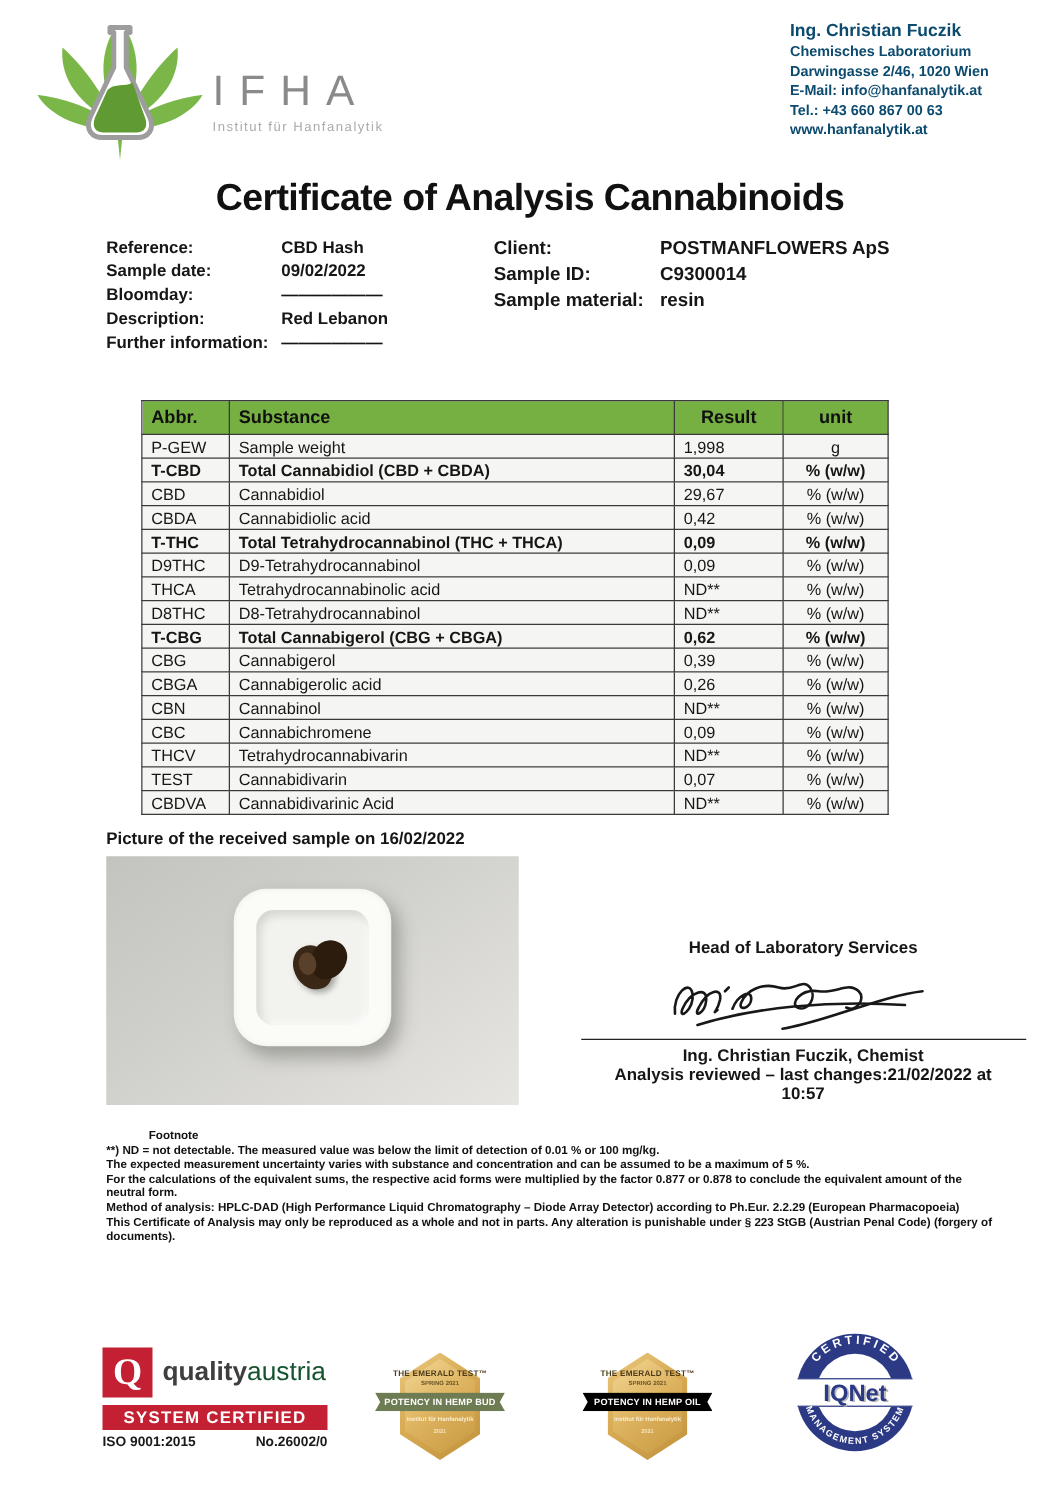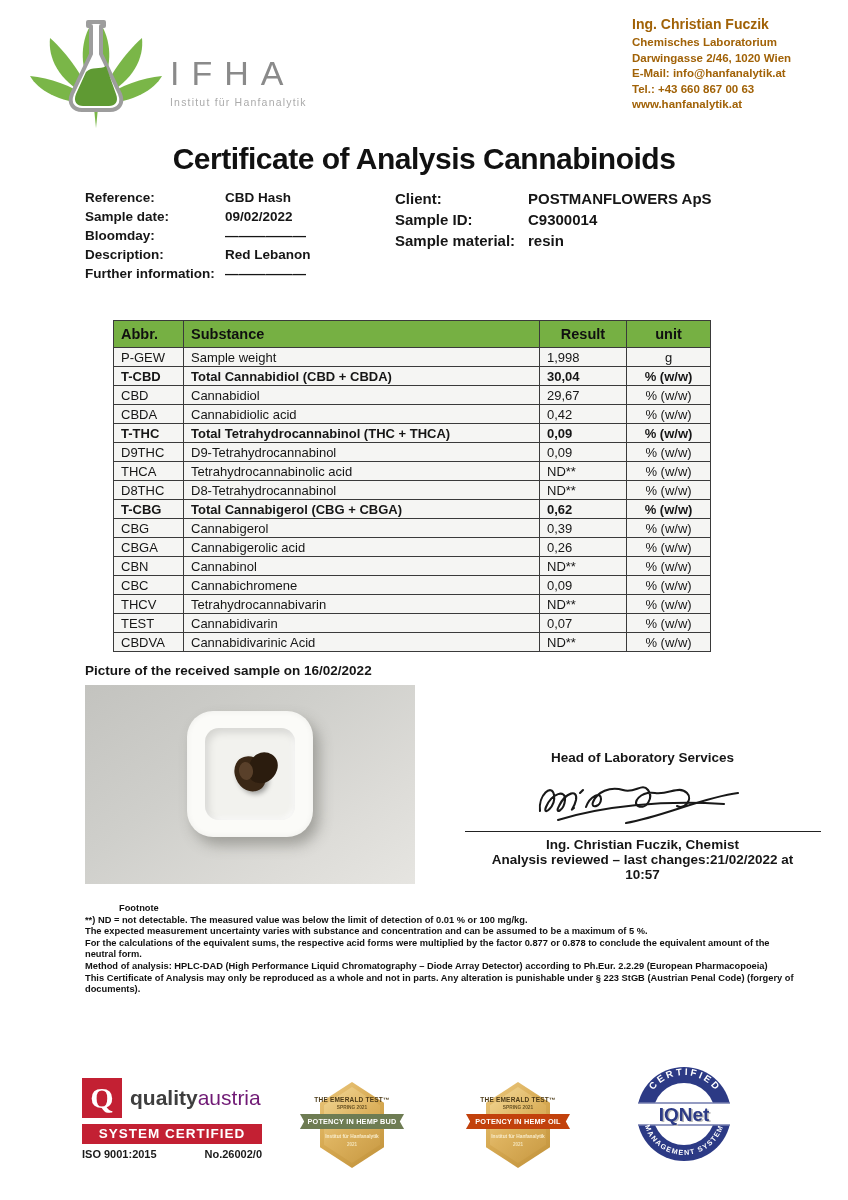--- a/index.html
+++ b/index.html
@@ -7,21 +7,21 @@
   body { font-family:"Liberation Sans", sans-serif; color:#161616; }
   .page { position:relative; width:848px; height:1200px; background:#fff; overflow:hidden; }
 
   
   .logo-wrap { position:absolute; left:28px; top:16px; width:330px; height:115px; }
   .logo-svg { position:absolute; left:0; top:0; }
   .brand-text { position:absolute; left:142px; top:38px; }
   .brand-name { font-size:34px; letter-spacing:12px; color:#8a8a8a; font-weight:400; }
   .brand-sub { font-size:10.5px; letter-spacing:1.2px; color:#ababab; margin-top:3px; }
 
-  .contact { position:absolute; left:632px; top:16px; width:212px; color:#a16207; }
+  .contact { position:absolute; left:632px; top:16px; width:212px; color:#0c4a6e; }
   .contact-name { font-size:14px; font-weight:700; margin-bottom:3px; }
   .contact-line { font-size:11.5px; font-weight:600; line-height:15.5px; }
 
   
   .doc-title { position:absolute; left:0; top:142px; width:100%; text-align:center;
                font-size:30px; font-weight:800; letter-spacing:-0.5px; color:#111; }
 
   
   .info-left { position:absolute; left:85px; top:190px; display:grid;
                grid-template-columns:140px auto; row-gap:4px; font-size:13.5px; }
@@ -75,21 +75,21 @@
   .footnote-heading { font-weight:700;padding-left:34px; }
 
   
   .qa { position:absolute; left:82px; top:1078px; width:180px; }
   .qa-top { display:flex; align-items:center; }
   .qa-q { width:40px; height:40px; background:#c32033; color:#fff; font-weight:800;
           font-size:30px; display:flex; align-items:center; justify-content:center;
           font-family:"Liberation Serif", serif; }
   .qa-brand { margin-left:8px; font-size:21px; white-space:nowrap; }
   .qa-brand .b { font-weight:700; color:#3e3e3e; }
-  .qa-brand .l { font-weight:400; color:#701a75; }
+  .qa-brand .l { font-weight:400; color:#14532d; }
   .qa-bar { margin-top:6px; height:20px; background:#c32033; color:#ffffff; text-align:center;
             font-size:13.5px; font-weight:800; letter-spacing:1px; line-height:20px; }
   .qa-bottom { display:flex; justify-content:space-between; margin-top:4px;
                font-size:11px; font-weight:700; color:#1a1a1a; }
 
   .emerald { position:absolute; width:104px; height:100px; }
   .emerald.bud { left:300px; top:1082px; }
   .emerald.oil { left:466px; top:1082px; }
   .hex { position:absolute; left:20px; top:0; width:64px; height:86px;
          clip-path:polygon(50% 0%,100% 24%,100% 76%,50% 100%,0% 76%,0% 24%);
@@ -100,21 +100,21 @@
   .em-title { position:absolute; left:0; top:14px; width:104px; text-align:center;
               font-size:6.5px; font-weight:800; color:#4c3a17; letter-spacing:.2px; }
   .em-season { position:absolute; left:0; top:23px; width:104px; text-align:center;
                font-size:4.8px; font-weight:600; color:#6b5526; }
   .em-ribbon { position:absolute; left:0; top:32px; width:104px; height:15px;
                clip-path:polygon(0% 0%,100% 0%,96% 50%,100% 100%,0% 100%,4% 50%);
                color:#fff; text-align:center; font-size:7.3px; font-weight:800;
                line-height:15px; letter-spacing:.2px;
                box-shadow:0 1px 2px rgba(0,0,0,.3); }
   .emerald.bud .em-ribbon { background:#6e7c53; }
-  .emerald.oil .em-ribbon { background:#c2410c; }
+  .emerald.oil .em-ribbon { background:#000000; }
   .em-org { position:absolute; left:0; top:52px; width:104px; text-align:center;
             font-size:4.8px; font-weight:700; color:#f8eccb; }
   .em-year { position:absolute; left:0; top:60px; width:104px; text-align:center;
              font-size:4.5px; font-weight:600; color:#f3e3b8; }
 
   .iqnet { position:absolute; left:634px; top:1064px; }
 
   [data-interactable="false"] { cursor:default; }
 </style>
 </head>

